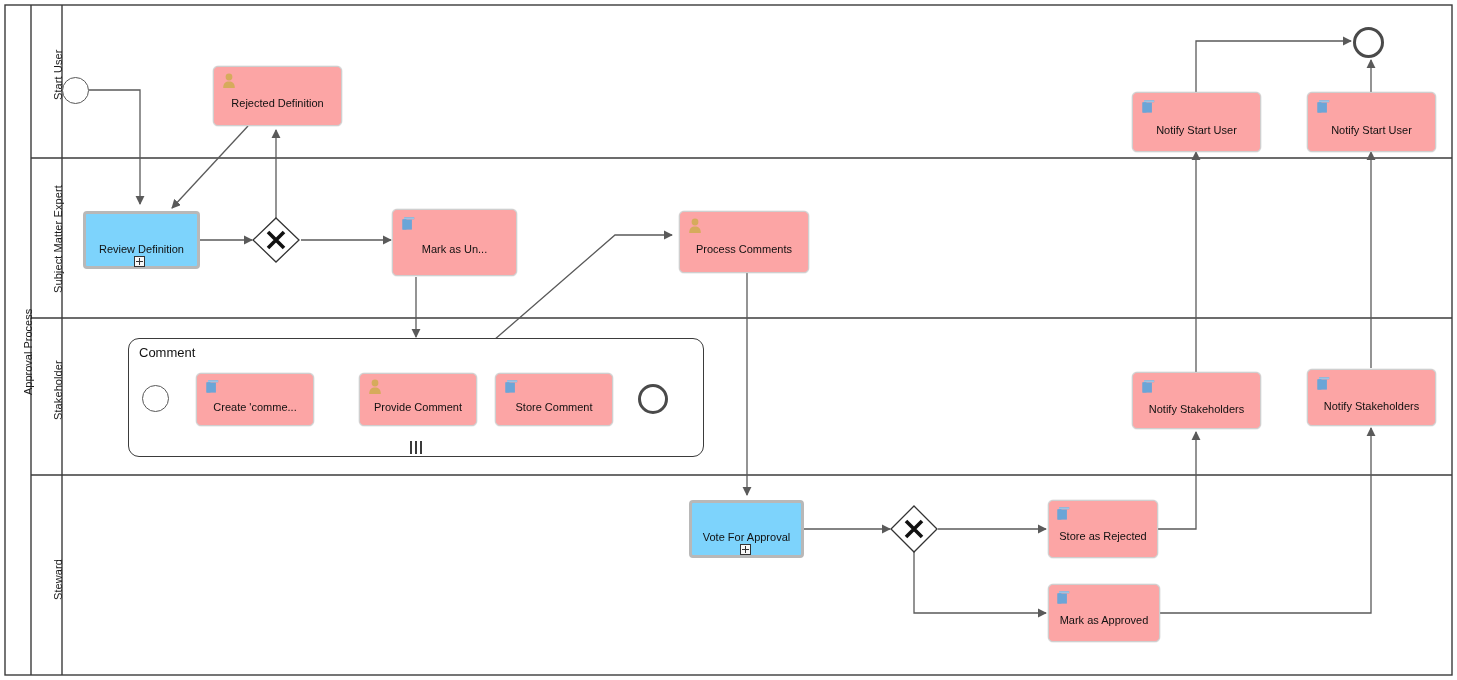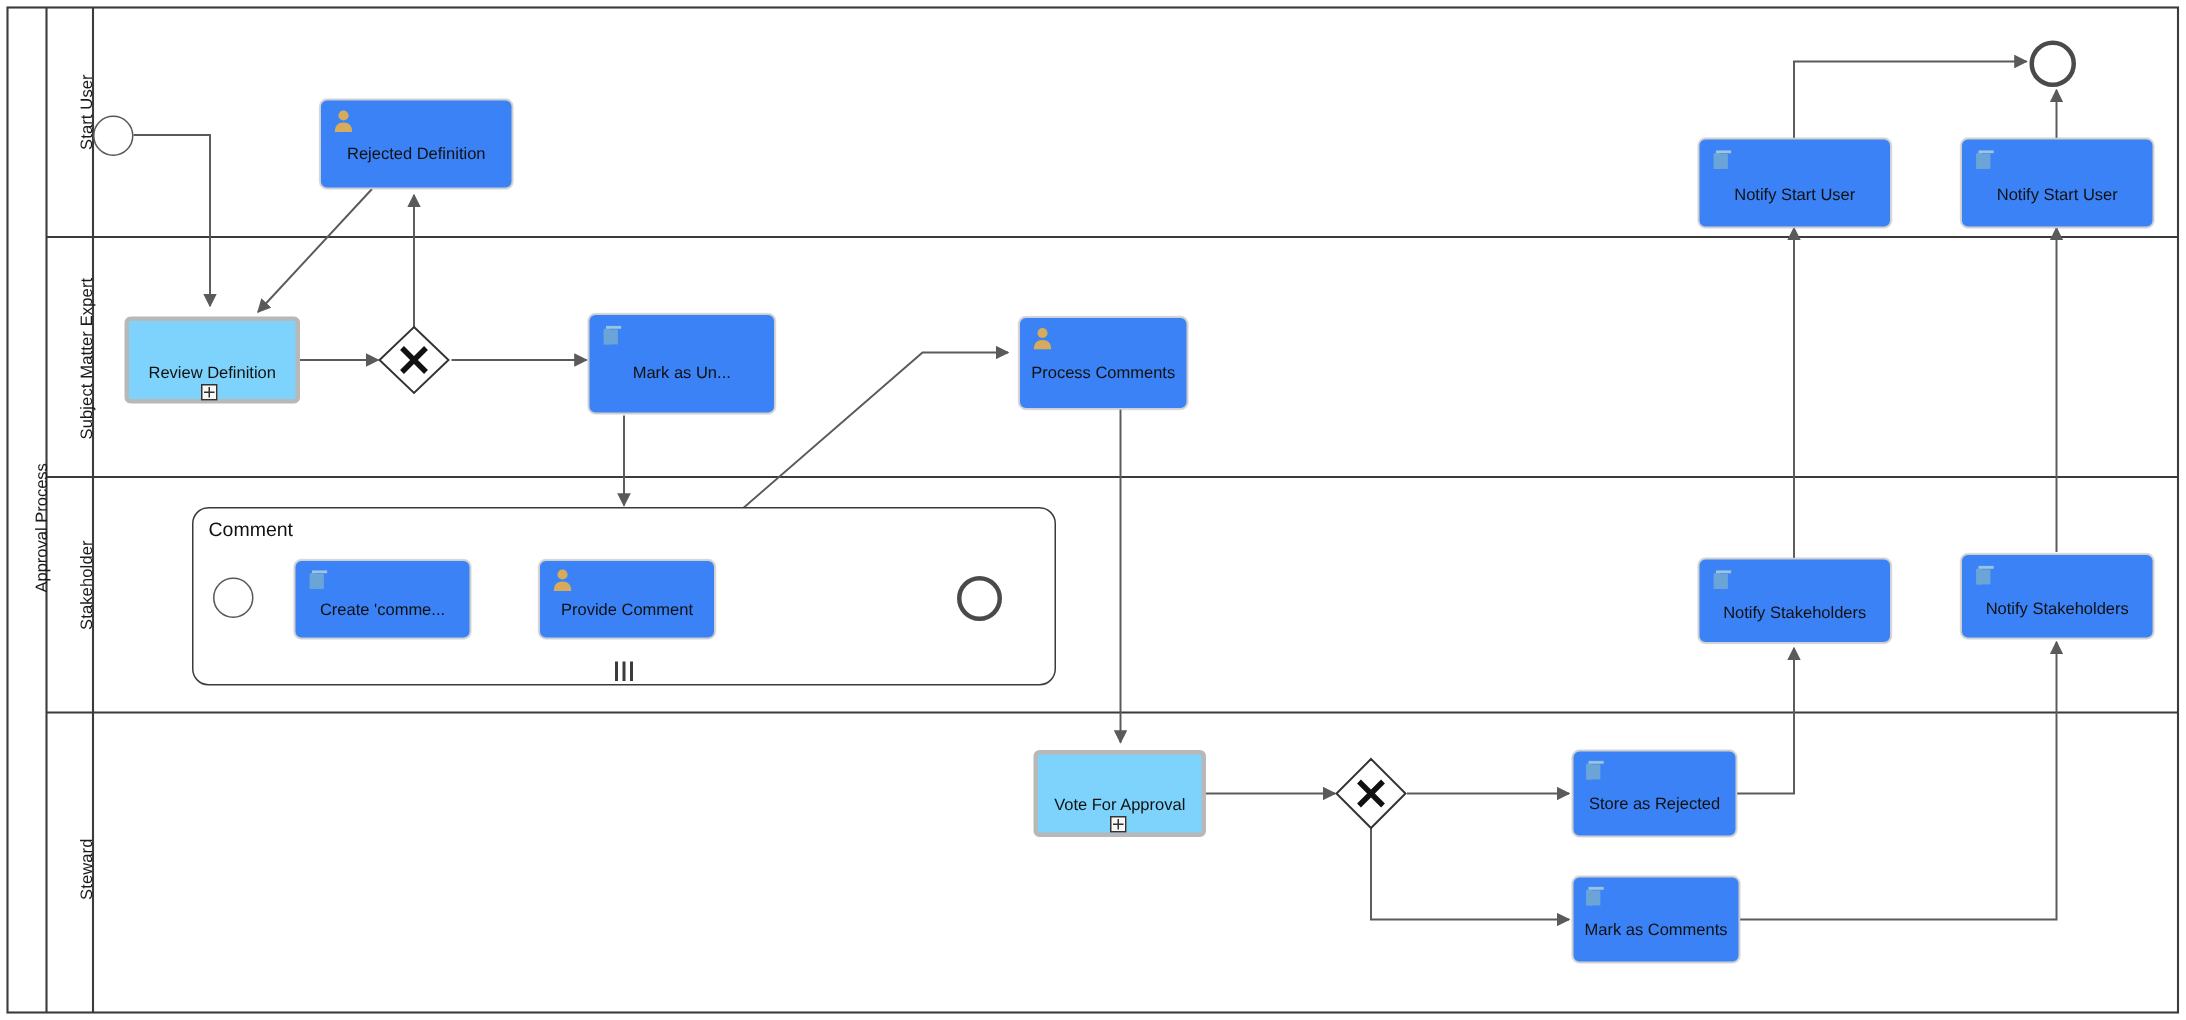--- a/index.html
+++ b/index.html
@@ -34,21 +34,21 @@
     color: #1a1a1a;
     white-space: nowrap;
     transform-origin: 0 0;
     font-weight: normal;
   }
   .node {
     position: absolute;
     box-sizing: border-box;
   }
   .task {
-    background: #3b82f6;
+    background: #fca5a5;
     border: 1px solid #cfcfcf;
     border-radius: 5px;
     box-shadow: 0 0 0 0.5px rgba(180,180,180,0.4);
   }
   .task-label {
     position: absolute;
     left: 0;
     right: 0;
     text-align: center;
     font-size: 11px;
@@ -261,21 +261,21 @@
 
   <div class="node task" style="left:392px; top:209px; width:125px; height:67px;">
     <svg class="icon-script" style="left:8px; top:6px;" viewBox="0 0 15 15">
       <path d="M 3.2 1.2 L 13.2 1.2 L 13.2 3.2 L 5.4 3.2 L 5.4 13.6 L 1.5 13.6 L 1.5 3.2 L 3.2 3.2 Z" fill="#6ba5d7"></path>
       <rect x="1.5" y="3.6" width="9.4" height="10" fill="#6ba5d7"></rect>
       <rect x="3" y="1.4" width="10" height="1.7" fill="#9cc4e4"></rect>
     </svg>
     <div class="task-label" style="top:33px;">Mark as Un...</div>
   </div>
 
-  <div class="node task" style="left:679px; top:211px; width:113px; height:62px;">
+  <div class="node task" style="left:679px; top:211px; width:130px; height:62px;">
     <svg class="icon-user" style="left:8px; top:6px;" viewBox="0 0 14 15">
       <circle cx="7" cy="4" r="3.4" fill="#d6ab5c"></circle>
       <path d="M 1.2 15 C 1.2 10.4 3.6 8.6 7 8.6 C 10.4 8.6 12.8 10.4 12.8 15 Z" fill="#d6ab5c"></path>
     </svg>
     <div class="task-label" style="top:31px;">Process Comments</div>
   </div>
 
   <div class="node expanded-sub" style="left:128px; top:338px; width:576px; height:119px;">
     <div class="expanded-sub-title">Comment</div>
     <div class="mi-marker" style="left:281px; top:102px;">
@@ -297,20 +297,28 @@
   </div>
 
   <div class="node task" style="left:359px; top:373px; width:118px; height:53px;">
     <svg class="icon-user" style="left:8px; top:5px;" viewBox="0 0 14 15">
       <circle cx="7" cy="4" r="3.4" fill="#d6ab5c"></circle>
       <path d="M 1.2 15 C 1.2 10.4 3.6 8.6 7 8.6 C 10.4 8.6 12.8 10.4 12.8 15 Z" fill="#d6ab5c"></path>
     </svg>
     <div class="task-label" style="top:27px;">Provide Comment</div>
   </div>
 
+  <div class="node task" style="left:495px; top:373px; width:118px; height:53px;">
+    <svg class="icon-script" style="left:8px; top:5px;" viewBox="0 0 15 15">
+      <path d="M 3.2 1.2 L 13.2 1.2 L 13.2 3.2 L 5.4 3.2 L 5.4 13.6 L 1.5 13.6 L 1.5 3.2 L 3.2 3.2 Z" fill="#6ba5d7"></path>
+      <rect x="1.5" y="3.6" width="9.4" height="10" fill="#6ba5d7"></rect>
+      <rect x="3" y="1.4" width="10" height="1.7" fill="#9cc4e4"></rect>
+    </svg>
+    <div class="task-label" style="top:27px;">Store Comment</div>
+  </div>
 
   <div class="node event event-end" style="left:638px; top:384px; width:30px; height:30px;"></div>
 
   <div class="node task" style="left:1132px; top:372px; width:129px; height:57px;">
     <svg class="icon-script" style="left:8px; top:6px;" viewBox="0 0 15 15">
       <path d="M 3.2 1.2 L 13.2 1.2 L 13.2 3.2 L 5.4 3.2 L 5.4 13.6 L 1.5 13.6 L 1.5 3.2 L 3.2 3.2 Z" fill="#6ba5d7"></path>
       <rect x="1.5" y="3.6" width="9.4" height="10" fill="#6ba5d7"></rect>
       <rect x="3" y="1.4" width="10" height="1.7" fill="#9cc4e4"></rect>
     </svg>
     <div class="task-label" style="top:30px;">Notify Stakeholders</div>
@@ -338,16 +346,16 @@
     </svg>
     <div class="task-label" style="top:29px;">Store as Rejected</div>
   </div>
 
   <div class="node task" style="left:1048px; top:584px; width:112px; height:58px;">
     <svg class="icon-script" style="left:7px; top:5px;" viewBox="0 0 15 15">
       <path d="M 3.2 1.2 L 13.2 1.2 L 13.2 3.2 L 5.4 3.2 L 5.4 13.6 L 1.5 13.6 L 1.5 3.2 L 3.2 3.2 Z" fill="#6ba5d7"></path>
       <rect x="1.5" y="3.6" width="9.4" height="10" fill="#6ba5d7"></rect>
       <rect x="3" y="1.4" width="10" height="1.7" fill="#9cc4e4"></rect>
     </svg>
-    <div class="task-label" style="top:29px;">Mark as Comments</div>
+    <div class="task-label" style="top:29px;">Mark as Approved</div>
   </div>
 
 </div>
 
 </body></html>

